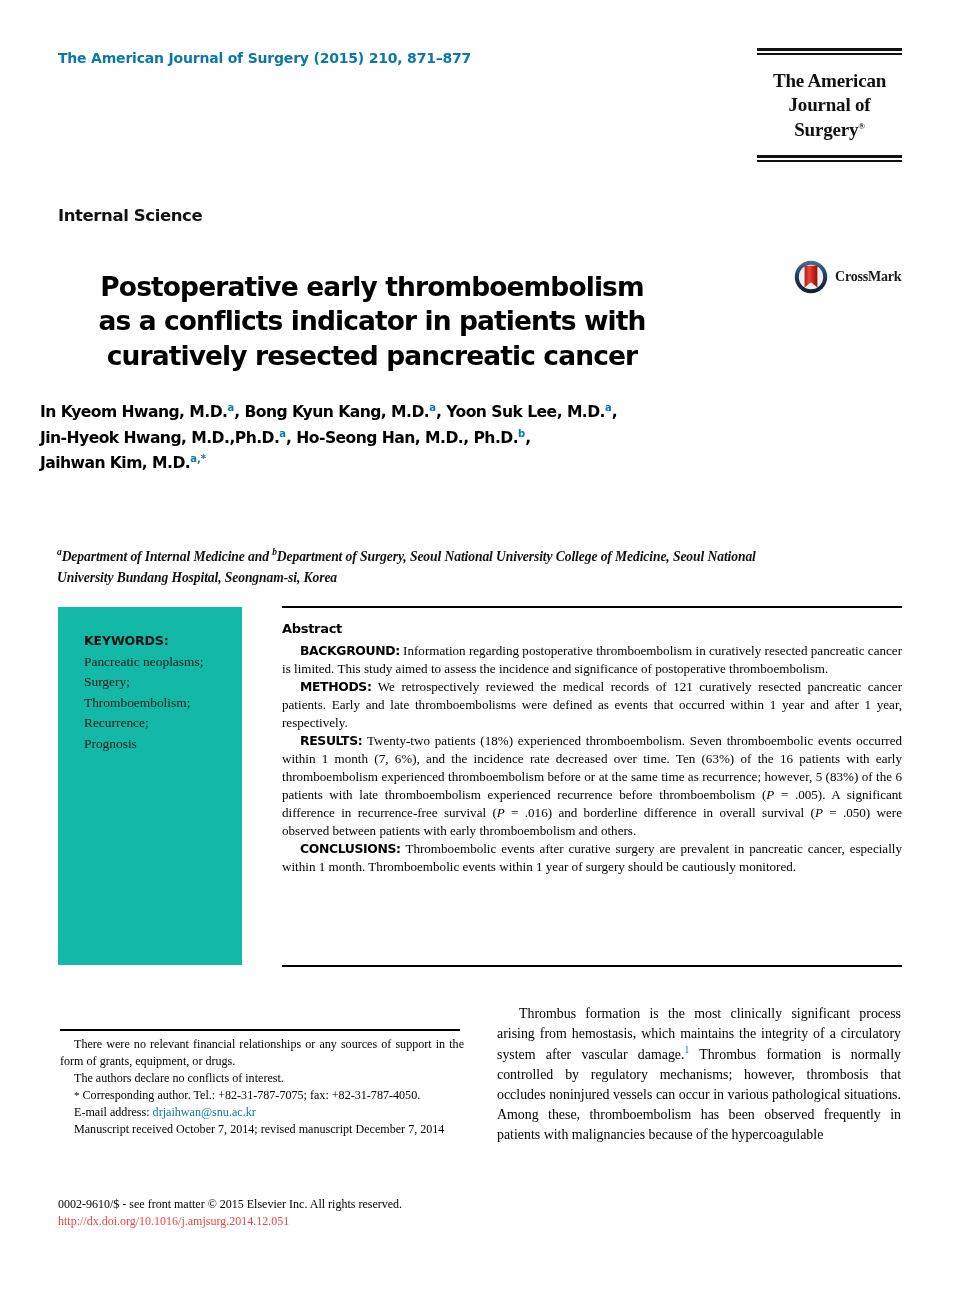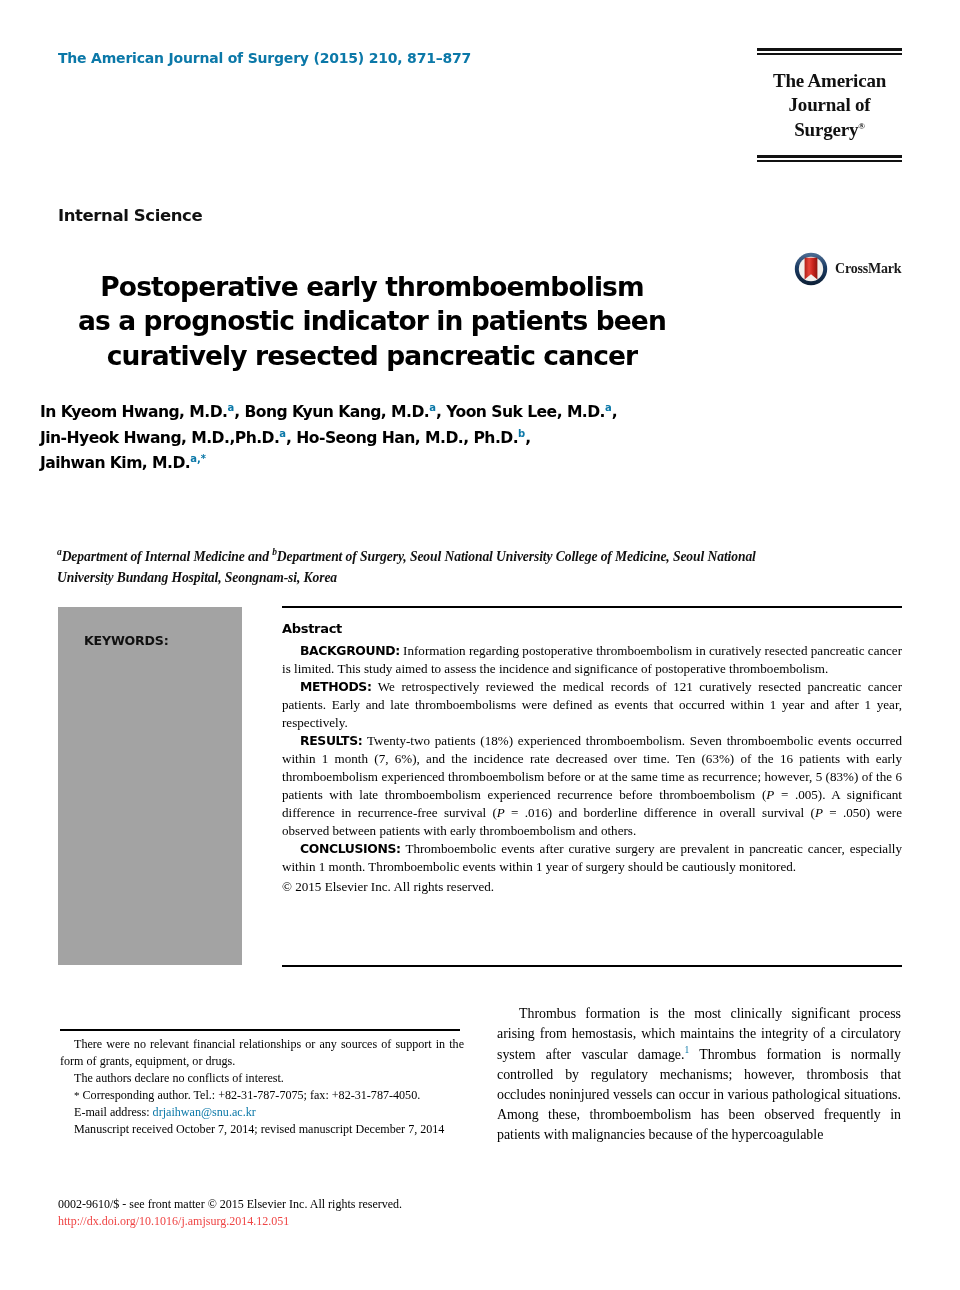--- a/index.html
+++ b/index.html
@@ -83,21 +83,21 @@
     line-height: 1.30;
     letter-spacing: -0.9px;
     color: #000;
   }
   .title span { display: block; text-align: center; }
 
   
   .crossmark {
     position: absolute;
     left: 794px;
-    top: 252px;
+    top: 260px;
     display: flex;
     align-items: center;
     gap: 7px;
   }
   .crossmark .cm-label {
     font-family: "Liberation Serif", serif;
     font-size: 14px;
     font-weight: bold;
     color: #1a1a1a;
     letter-spacing: -0.2px;
@@ -140,21 +140,21 @@
   }
   .affil sup { font-size: 9.5px; vertical-align: super; }
 
   
   .kw-box {
     position: absolute;
     left: 58px;
     top: 607px;
     width: 184px;
     height: 358px;
-    background: #a3a3a3;
+    background: #14b8a6;
   }
   .kw-inner {
     padding: 26px 0 0 26px;
   }
   .kw-head {
     font-family: "DejaVu Sans", sans-serif;
     font-size: 12.6px;
     font-weight: bold;
     letter-spacing: -0.2px;
     color: #111;
@@ -294,21 +294,21 @@
       <div>The American</div>
       <div><span>Journal of Surgery</span><span class="reg">®</span></div>
     </div>
     <div class="rule-bot"></div>
   </div>
 
   <div class="kicker">Internal Science</div>
 
   <h1 class="title">
     <span>Postoperative early thromboembolism</span>
-    <span>as a prognostic indicator in patients been</span>
+    <span>as a conflicts indicator in patients with</span>
     <span>curatively resected pancreatic cancer</span>
   </h1>
 
   <div class="crossmark">
     <svg width="34" height="34" viewBox="0 0 34 34">
       <defs>
         <linearGradient id="cmring" x1="0" y1="0" x2="0" y2="1">
           <stop offset="0%" stop-color="#4e6f95"></stop>
           <stop offset="45%" stop-color="#1b3b63"></stop>
           <stop offset="100%" stop-color="#0d1f35"></stop>
@@ -331,20 +331,27 @@
     <div><span>In Kyeom Hwang, M.D.</span><sup>a</sup><span>, Bong Kyun Kang, M.D.</span><sup>a</sup><span>, Yoon Suk Lee, M.D.</span><sup>a</sup><span>,</span></div>
     <div><span>Jin-Hyeok Hwang, M.D.,Ph.D.</span><sup>a</sup><span>, Ho-Seong Han, M.D., Ph.D.</span><sup>b</sup><span>,</span></div>
     <div><span>Jaihwan Kim, M.D.</span><sup>a</sup><sup class="astr">,</sup><sup class="astr">*</sup></div>
   </div>
 
   <div class="affil"><sup>a</sup><span>Department of Internal Medicine and </span><sup>b</sup><span>Department of Surgery, Seoul National University College of Medicine, Seoul National University Bundang Hospital, Seongnam-si, Korea</span></div>
 
   <div class="kw-box">
     <div class="kw-inner">
       <div class="kw-head">KEYWORDS:</div>
+      <div class="kw-list">
+        <div>Pancreatic neoplasms;</div>
+        <div>Surgery;</div>
+        <div>Thromboembolism;</div>
+        <div>Recurrence;</div>
+        <div>Prognosis</div>
+      </div>
     </div>
   </div>
 
   <div class="abs-rule-top"></div>
   <div class="abstract">
     <div class="abs-title">Abstract</div>
 
     <p class="abs-para">
       <span class="abs-label">BACKGROUND:</span><span> Information regarding postoperative thromboembolism in curatively resected pancreatic cancer is limited. This study aimed to assess the incidence and significance of postoperative thromboembolism.</span>
     </p>
@@ -354,21 +361,20 @@
     </p>
 
     <p class="abs-para">
       <span class="abs-label">RESULTS:</span><span> Twenty-two patients (18%) experienced thromboembolism. Seven thromboembolic events occurred within 1 month (7, 6%), and the incidence rate decreased over time. Ten (63%) of the 16 patients with early thromboembolism experienced thromboembolism before or at the same time as recurrence; however, 5 (83%) of the 6 patients with late thromboembolism experienced recurrence before thromboembolism (</span><span class="ital">P</span><span> = .005). A significant difference in recurrence-free survival (</span><span class="ital">P</span><span> = .016) and borderline difference in overall survival (</span><span class="ital">P</span><span> = .050) were observed between patients with early thromboembolism and others.</span>
     </p>
 
     <p class="abs-para">
       <span class="abs-label">CONCLUSIONS:</span><span>  Thromboembolic events after curative surgery are prevalent in pancreatic cancer, especially within 1 month. Thromboembolic events within 1 year of surgery should be cautiously monitored.</span>
     </p>
 
-    <p class="abs-para abs-copy">© 2015 Elsevier Inc. All rights reserved.</p>
   </div>
   <div class="abs-rule-bot"></div>
 
   <div class="fn-rule"></div>
   <div class="footnotes">
     <p>There were no relevant financial relationships or any sources of support in the form of grants, equipment, or drugs.</p>
     <p>The authors declare no conflicts of interest.</p>
     <p><span class="star">*</span><span> Corresponding author. Tel.: +82-31-787-7075; fax: +82-31-787-4050.</span></p>
     <p><span>E-mail address: </span><span class="fn-link">drjaihwan@snu.ac.kr</span></p>
     <p>Manuscript received October 7, 2014; revised manuscript December 7, 2014</p>

